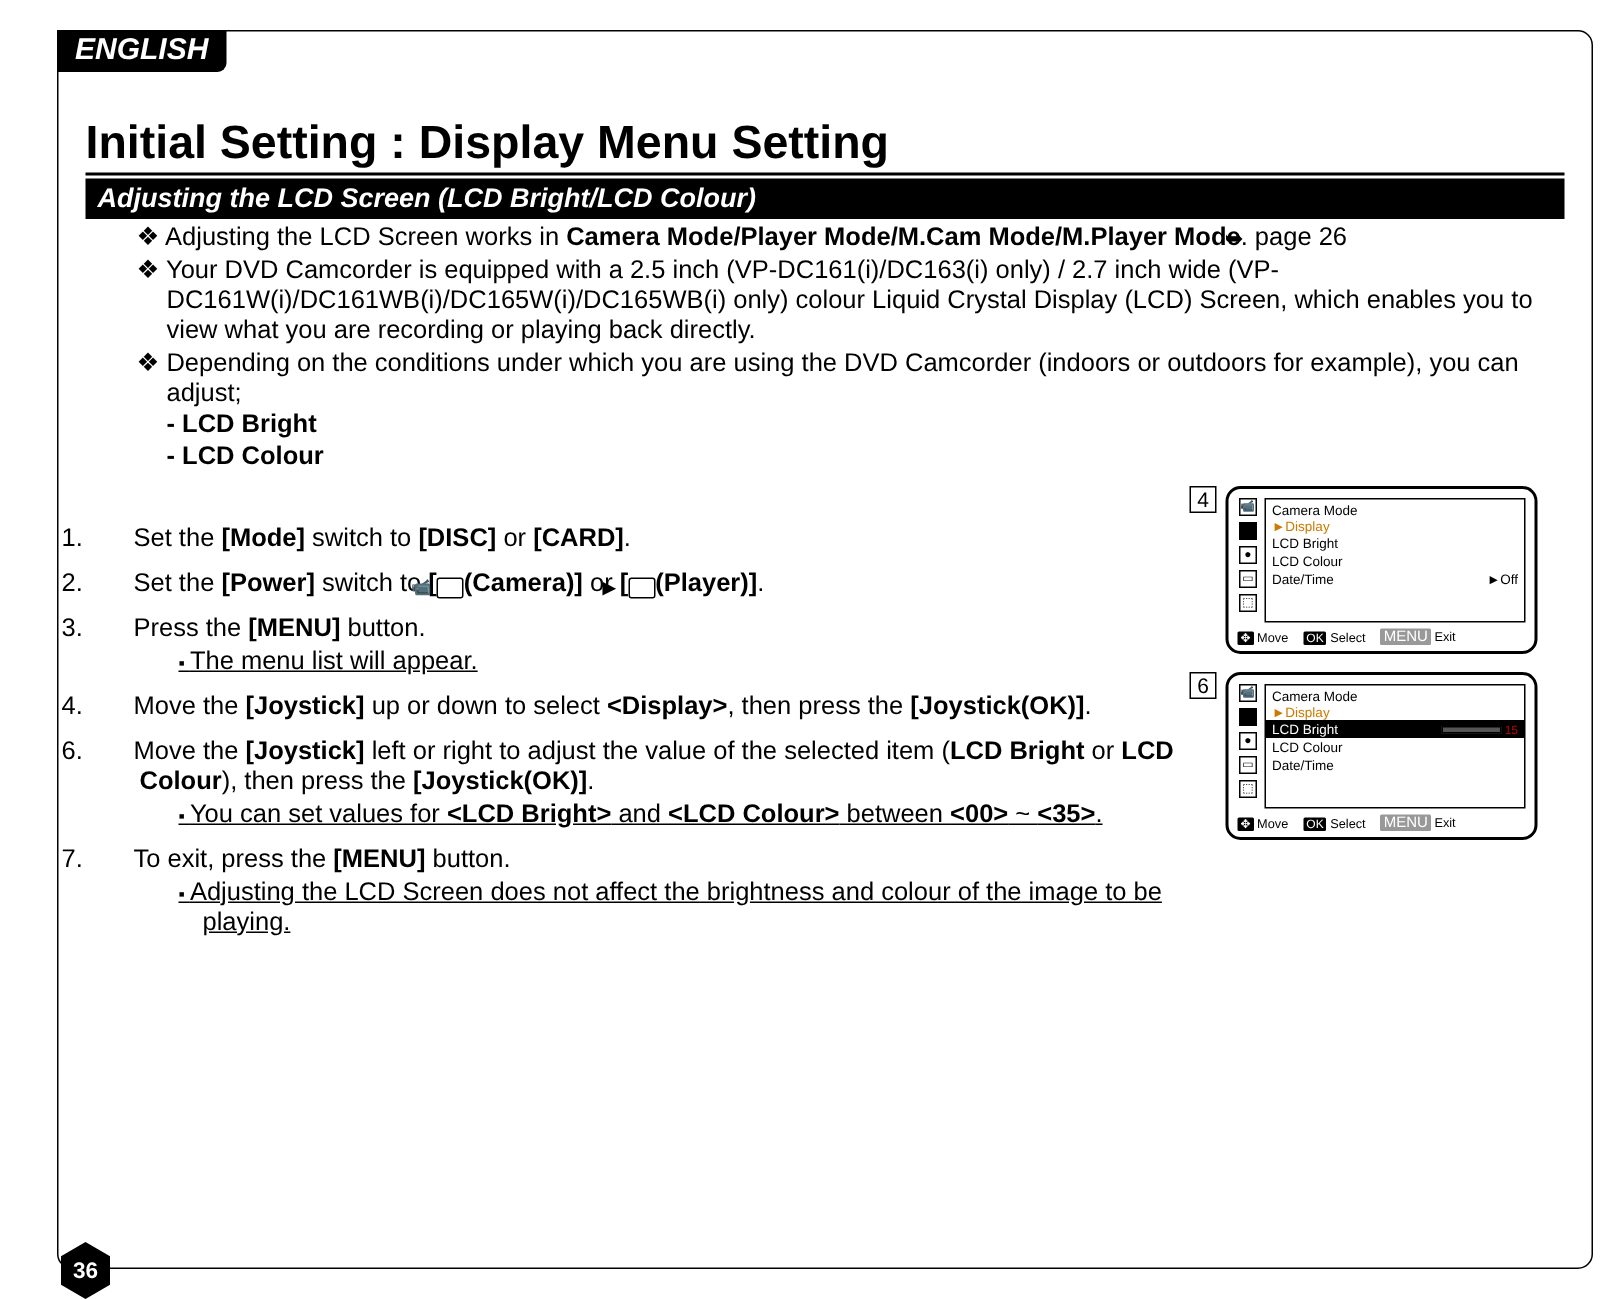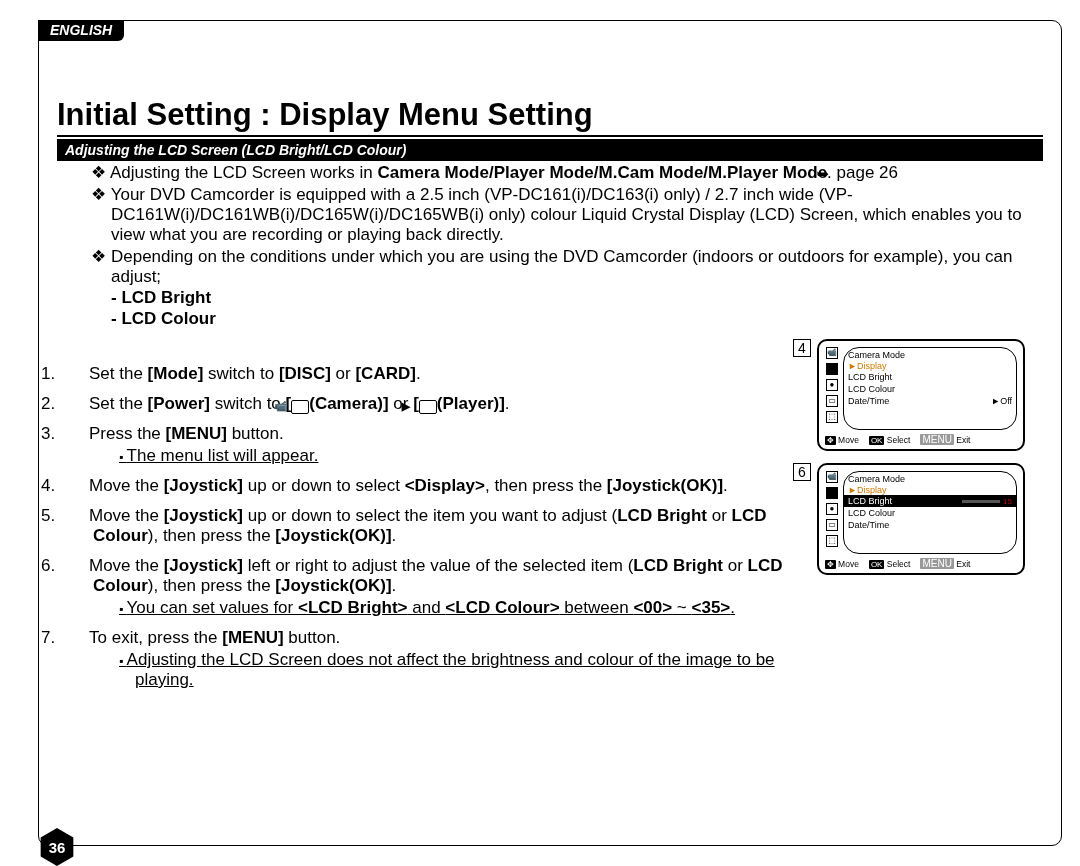--- a/index.html
+++ b/index.html
@@ -21,35 +21,35 @@
     }
     .lang-tab {
       position: absolute;
       top: -1px; left: -1px;
       background: #000;
       color: #fff;
       font-weight: bold;
       font-style: italic;
       padding: 2px 12px 3px 12px;
       border-bottom-right-radius: 6px;
-      font-size: 14px;
+      font-size: 20px;
     }
     .page-title {
-      margin-top: 60px;
+      margin-top: 40px;
       font-size: 31px;
       font-weight: bold;
       border-bottom: 2px solid #000;
       padding-bottom: 2px;
     }
     .section-bar {
       background: #000;
       color: #fff;
       font-style: italic;
       font-weight: bold;
-      font-size: 14px;
+      font-size: 18px;
       padding: 3px 8px;
       margin-top: 2px;
     }
     .content-area {
       margin-top: 10px;
       display: grid;
       grid-template-columns: 1fr 250px;
       gap: 10px;
     }
     .bullets { padding-left: 24px; }
@@ -83,21 +83,21 @@
       border: 2px solid #000;
       border-radius: 10px;
       width: 208px;
       padding: 6px 6px 4px 6px;
       background: #fff;
     }
     .fig-screen-body { display: flex; gap: 4px; }
     .fig-left-icons { width: 14px; display: flex; flex-direction: column; gap: 4px; align-items: center; }
     .fig-left-icons span { width: 12px; height: 12px; border: 1px solid #000; display: block; font-size: 8px; line-height: 10px; text-align: center; }
     .fig-left-icons .solid { background: #000; }
-    .fig-main { flex: 1; border: 1px solid #000; border-radius: 16px; padding: 2px 0; }
+    .fig-main { flex: 1; border: 1px solid #000; border-radius: 0; padding: 2px 0; }
     .fig-main-title { font-size: 9px; padding: 0 4px 1px 4px; }
     .fig-row { display: flex; align-items: center; padding: 1px 4px; font-size: 9px; gap: 2px; }
     .fig-row-hl { background: #000; color: #fff; }
     .fig-row-display { font-size: 9px; color: #cc7a00; padding-left:4px; }
     .fig-off { font-size: 9px; }
     .fig-bar { height: 5px; background: #555; border: 1px solid #000; width: 40px; display: inline-block; }
     .fig-bar-val { font-size: 8px; color: #b00; }
     .fig-controls { display: flex; gap: 10px; justify-content: flex-start; font-size: 8.5px; margin-top: 4px; align-items: center; }
     .ctrl-box { background: #000; color: #fff; padding: 0 2px; border-radius: 1px; font-size: 8px; }
     .ctrl-box-light { background: #999; color: #fff; padding: 0 2px; border-radius: 1px; font-size: 10px; }
@@ -145,21 +145,20 @@
     <div class="text-col">
       <ol class="num-list">
         <li><span class="num">1.</span><span>Set the </span><b>[Mode]</b><span> switch to </span><b>[DISC]</b><span> or </span><b>[CARD]</b><span>.</span><br></li>
         <li><span class="num">2.</span><span>Set the </span><b>[Power]</b><span> switch to </span><b><span>[</span><span class="icon-box">📹</span><span>(Camera)]</span></b><span> or </span><b><span>[</span><span class="icon-box">▶</span><span>(Player)]</span></b><span>.</span></li>
         <li><span class="num">3.</span><span>Press the </span><b>[MENU]</b><span> button.</span>
           <ul class="sub-bullets">
               <li>The menu list will appear.</li>
             </ul>
         </li>
         <li><span class="num">4.</span><span>Move the </span><b>[Joystick]</b><span> up or down to select </span><b>&lt;Display&gt;</b><span>, then press the </span><b>[Joystick(OK)]</b><span>.</span></li>
-        <li><span class="num">5.</span><span>Move the </span><b>[Joystick]</b><span> up or down to select the item you want to adjust (</span><b>LCD Bright</b><span> or </span><b>LCD Colour</b><span>), then press the </span><b>[Joystick(OK)]</b><span>.</span></li>
         <li><span class="num">6.</span><span>Move the </span><b>[Joystick]</b><span> left or right to adjust the value of the selected item (</span><b>LCD Bright</b><span> or </span><b>LCD Colour</b><span>), then press the </span><b>[Joystick(OK)]</b><span>.</span>
           <ul class="sub-bullets">
               <li><span>You can set values for </span><b>&lt;LCD Bright&gt;</b><span> and </span><b>&lt;LCD Colour&gt;</b><span> between </span><b>&lt;00&gt;</b><span> ~ </span><b>&lt;35&gt;</b><span>.</span></li>
             </ul>
         </li>
         <li><span class="num">7.</span><span>To exit, press the </span><b>[MENU]</b><span> button.</span>
           <ul class="sub-bullets">
               <li>Adjusting the LCD Screen does not affect the brightness and colour of the image to be playing.</li>
             </ul>
         </li>

